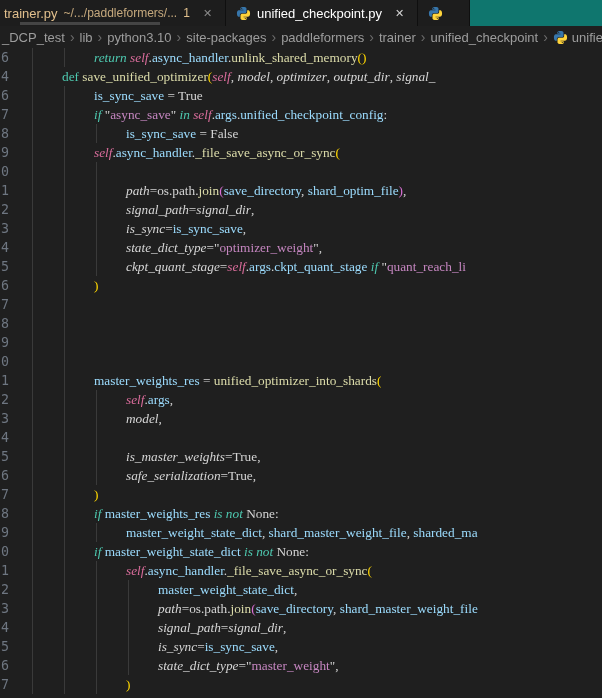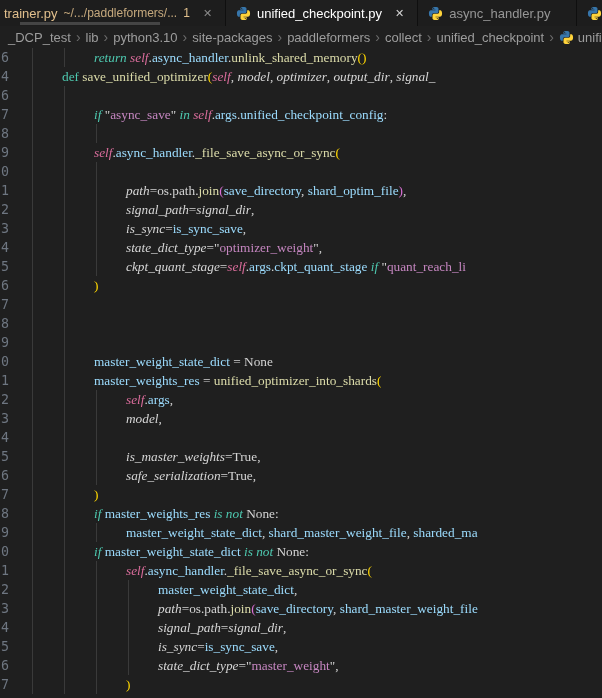--- a/index.html
+++ b/index.html
@@ -17,21 +17,21 @@
   .tab.no-close{padding-right:26px;}
   .tab .desc{font-size:12px;opacity:.85;white-space:nowrap;}
   .tab .lbl{white-space:nowrap;}
   .tab .close{font-size:11px;color:#8a8a8a;margin-left:4px;padding:1px 3px;border-radius:3px;}
   .tab.active .close{color:#d4d4d4;}
   .tab .badge{font-size:12px;}
   .tabscroll{position:absolute;top:22px;left:20px;width:140px;height:3px;background:#454545;z-index:3;}
   .pyicon{flex:none;display:inline-flex;}
   
   .breadcrumb{position:absolute;top:26px;left:0;right:0;height:22px;background:#1f1f1f;
-              display:flex;align-items:center;padding-left:8px;font-size:13px;color:#9d9d9d;
+              display:flex;align-items:center;padding-left:2px;font-size:13px;color:#9d9d9d;
               white-space:nowrap;overflow:hidden;}
   .bc-item{cursor:pointer;}
   .bc-sep{color:#6c6c6c;margin:0 5px;font-size:14px;line-height:1;}
   .bc-file{display:flex;align-items:center;gap:4px;}
   
   .editor{position:absolute;top:48px;left:0;right:0;bottom:0;overflow:hidden;
           font-family:"DejaVu Sans Mono",monospace;font-size:13.3px;}
   .cl{position:relative;height:19px;line-height:19px;white-space:pre;}
   .ln{position:absolute;left:1px;top:0;color:#6e7681;}
   .ig{position:absolute;top:0;bottom:0;width:1px;background:#3a3a3a;}
@@ -58,75 +58,66 @@
         <span class="lbl">unified_checkpoint.py</span>
         <span class="close">✕</span>
       </div>
       <div class="tab inactive no-close">
         <span class="pyicon">
           <svg width="15" height="15" viewBox="0 0 32 32">
             <path fill="#3776ab" d="M15.9 2c-7 0-6.6 3-6.6 3v3.2h6.7v1H6.5S2 8.7 2 15.8c0 7.1 3.9 6.9 3.9 6.9h2.3v-3.3s-.1-3.9 3.9-3.9h6.6s3.7.1 3.7-3.6V5.7S23 2 15.9 2zm-3.7 2.1a1.2 1.2 0 1 1 0 2.4 1.2 1.2 0 0 1 0-2.4z"></path>
             <path fill="#ffd43b" d="M16.1 30c7 0 6.6-3 6.6-3v-3.2H16v-1h9.5s4.5.5 4.5-6.6c0-7.1-3.9-6.9-3.9-6.9h-2.3v3.3s.1 3.9-3.9 3.9h-6.6s-3.7-.1-3.7 3.6v6.2S9 30 16.1 30zm3.7-2.1a1.2 1.2 0 1 1 0-2.4 1.2 1.2 0 0 1 0 2.4z"></path>
           </svg>
         </span>
-        <span class="lbl">async_handler.py</span>
-      </div>
-      <div class="tab inactive no-close">
-        <span class="pyicon">
-          <svg width="15" height="15" viewBox="0 0 32 32">
-            <path fill="#3776ab" d="M15.9 2c-7 0-6.6 3-6.6 3v3.2h6.7v1H6.5S2 8.7 2 15.8c0 7.1 3.9 6.9 3.9 6.9h2.3v-3.3s-.1-3.9 3.9-3.9h6.6s3.7.1 3.7-3.6V5.7S23 2 15.9 2zm-3.7 2.1a1.2 1.2 0 1 1 0 2.4 1.2 1.2 0 0 1 0-2.4z"></path>
-            <path fill="#ffd43b" d="M16.1 30c7 0 6.6-3 6.6-3v-3.2H16v-1h9.5s4.5.5 4.5-6.6c0-7.1-3.9-6.9-3.9-6.9h-2.3v3.3s.1 3.9-3.9 3.9h-6.6s-3.7-.1-3.7 3.6v6.2S9 30 16.1 30zm3.7-2.1a1.2 1.2 0 1 1 0-2.4 1.2 1.2 0 0 1 0 2.4z"></path>
-          </svg>
-        </span>
       </div>
     </div>
   <div class="tabscroll"></div>
   <div class="breadcrumb" id="breadcrumb">
       <span class="bc-item">_DCP_test</span>
       <span class="bc-sep">›</span>
       <span class="bc-item">lib</span>
       <span class="bc-sep">›</span>
       <span class="bc-item">python3.10</span>
       <span class="bc-sep">›</span>
       <span class="bc-item">site-packages</span>
       <span class="bc-sep">›</span>
       <span class="bc-item">paddleformers</span>
       <span class="bc-sep">›</span>
-      <span class="bc-item">collect</span>
+      <span class="bc-item">trainer</span>
       <span class="bc-sep">›</span>
       <span class="bc-item">unified_checkpoint</span>
       <span class="bc-sep">›</span>
       <span class="bc-file">
         <span class="pyicon">
           <svg width="15" height="15" viewBox="0 0 32 32">
             <path fill="#3776ab" d="M15.9 2c-7 0-6.6 3-6.6 3v3.2h6.7v1H6.5S2 8.7 2 15.8c0 7.1 3.9 6.9 3.9 6.9h2.3v-3.3s-.1-3.9 3.9-3.9h6.6s3.7.1 3.7-3.6V5.7S23 2 15.9 2zm-3.7 2.1a1.2 1.2 0 1 1 0 2.4 1.2 1.2 0 0 1 0-2.4z"></path>
             <path fill="#ffd43b" d="M16.1 30c7 0 6.6-3 6.6-3v-3.2H16v-1h9.5s4.5.5 4.5-6.6c0-7.1-3.9-6.9-3.9-6.9h-2.3v3.3s.1 3.9-3.9 3.9h-6.6s-3.7-.1-3.7 3.6v6.2S9 30 16.1 30zm3.7-2.1a1.2 1.2 0 1 1 0-2.4 1.2 1.2 0 0 1 0 2.4z"></path>
           </svg>
         </span>
         <span>unified_checkpoint.py</span>
       </span>
     </div>
   <div class="editor" id="editor">
       <div class="cl"><span class="ln" style="color: rgb(110, 118, 129);">6</span><span class="ig" style="left: 32px;"></span><span class="ig" style="left: 64px;"></span><span class="ct" style="left: 94px;"><span style="color: rgb(78, 201, 176); font-style: italic;">return </span><span style="color: rgb(219, 109, 156); font-style: italic;">self</span><span style="color: rgb(212, 212, 212);">.</span><span style="color: rgb(156, 220, 254);">async_handler</span><span style="color: rgb(212, 212, 212);">.</span><span style="color: rgb(220, 220, 170);">unlink_shared_memory</span><span style="color: rgb(255, 215, 0);">()</span></span></div>
       <div class="cl"><span class="ln" style="color: rgb(110, 118, 129);">4</span><span class="ig" style="left: 32px;"></span><span class="ct" style="left: 62px;"><span style="color: rgb(78, 201, 176);">def </span><span style="color: rgb(220, 220, 170);">save_unified_optimizer</span><span style="color: rgb(255, 215, 0);">(</span><span style="color: rgb(219, 109, 156); font-style: italic;">self</span><span style="color: rgb(212, 212, 212);">, </span><span style="color: rgb(214, 214, 214); font-style: italic;">model</span><span style="color: rgb(212, 212, 212);">, </span><span style="color: rgb(214, 214, 214); font-style: italic;">optimizer</span><span style="color: rgb(212, 212, 212);">, </span><span style="color: rgb(214, 214, 214); font-style: italic;">output_dir</span><span style="color: rgb(212, 212, 212);">, </span><span style="color: rgb(214, 214, 214); font-style: italic;">signal_</span></span></div>
-      <div class="cl"><span class="ln" style="color: rgb(110, 118, 129);">6</span><span class="ig" style="left: 32px;"></span><span class="ig" style="left: 64px;"></span></div>
+      <div class="cl"><span class="ln" style="color: rgb(110, 118, 129);">6</span><span class="ig" style="left: 32px;"></span><span class="ig" style="left: 64px;"></span><span class="ct" style="left: 94px;"><span style="color: rgb(156, 220, 254);">is_sync_save</span><span style="color: rgb(212, 212, 212);"> = True</span></span></div>
       <div class="cl"><span class="ln" style="color: rgb(110, 118, 129);">7</span><span class="ig" style="left: 32px;"></span><span class="ig" style="left: 64px;"></span><span class="ct" style="left: 94px;"><span style="color: rgb(78, 201, 176); font-style: italic;">if </span><span style="color: rgb(212, 212, 212);">"</span><span style="color: rgb(197, 134, 192);">async_save</span><span style="color: rgb(212, 212, 212);">" </span><span style="color: rgb(78, 201, 176); font-style: italic;">in </span><span style="color: rgb(219, 109, 156); font-style: italic;">self</span><span style="color: rgb(212, 212, 212);">.</span><span style="color: rgb(156, 220, 254);">args</span><span style="color: rgb(212, 212, 212);">.</span><span style="color: rgb(156, 220, 254);">unified_checkpoint_config</span><span style="color: rgb(212, 212, 212);">:</span></span></div>
-      <div class="cl"><span class="ln" style="color: rgb(110, 118, 129);">8</span><span class="ig" style="left: 32px;"></span><span class="ig" style="left: 64px;"></span><span class="ig" style="left: 96px;"></span></div>
+      <div class="cl"><span class="ln" style="color: rgb(110, 118, 129);">8</span><span class="ig" style="left: 32px;"></span><span class="ig" style="left: 64px;"></span><span class="ig" style="left: 96px;"></span><span class="ct" style="left: 126px;"><span style="color: rgb(156, 220, 254);">is_sync_save</span><span style="color: rgb(212, 212, 212);"> = False</span></span></div>
       <div class="cl"><span class="ln" style="color: rgb(110, 118, 129);">9</span><span class="ig" style="left: 32px;"></span><span class="ig" style="left: 64px;"></span><span class="ct" style="left: 94px;"><span style="color: rgb(219, 109, 156); font-style: italic;">self</span><span style="color: rgb(212, 212, 212);">.</span><span style="color: rgb(156, 220, 254);">async_handler</span><span style="color: rgb(212, 212, 212);">.</span><span style="color: rgb(220, 220, 170);">_file_save_async_or_sync</span><span style="color: rgb(255, 215, 0);">(</span></span></div>
       <div class="cl"><span class="ln" style="color: rgb(110, 118, 129);">0</span><span class="ig" style="left: 32px;"></span><span class="ig" style="left: 64px;"></span><span class="ig" style="left: 96px;"></span></div>
       <div class="cl"><span class="ln" style="color: rgb(110, 118, 129);">1</span><span class="ig" style="left: 32px;"></span><span class="ig" style="left: 64px;"></span><span class="ig" style="left: 96px;"></span><span class="ct" style="left: 126px;"><span style="color: rgb(214, 214, 214); font-style: italic;">path</span><span style="color: rgb(212, 212, 212);">=os.path.</span><span style="color: rgb(220, 220, 170);">join</span><span style="color: rgb(218, 112, 214);">(</span><span style="color: rgb(156, 220, 254);">save_directory</span><span style="color: rgb(212, 212, 212);">, </span><span style="color: rgb(156, 220, 254);">shard_optim_file</span><span style="color: rgb(218, 112, 214);">)</span><span style="color: rgb(212, 212, 212);">,</span></span></div>
       <div class="cl"><span class="ln" style="color: rgb(110, 118, 129);">2</span><span class="ig" style="left: 32px;"></span><span class="ig" style="left: 64px;"></span><span class="ig" style="left: 96px;"></span><span class="ct" style="left: 126px;"><span style="color: rgb(214, 214, 214); font-style: italic;">signal_path</span><span style="color: rgb(212, 212, 212);">=</span><span style="color: rgb(214, 214, 214); font-style: italic;">signal_dir</span><span style="color: rgb(212, 212, 212);">,</span></span></div>
       <div class="cl"><span class="ln" style="color: rgb(110, 118, 129);">3</span><span class="ig" style="left: 32px;"></span><span class="ig" style="left: 64px;"></span><span class="ig" style="left: 96px;"></span><span class="ct" style="left: 126px;"><span style="color: rgb(214, 214, 214); font-style: italic;">is_sync</span><span style="color: rgb(212, 212, 212);">=</span><span style="color: rgb(156, 220, 254);">is_sync_save</span><span style="color: rgb(212, 212, 212);">,</span></span></div>
       <div class="cl"><span class="ln" style="color: rgb(110, 118, 129);">4</span><span class="ig" style="left: 32px;"></span><span class="ig" style="left: 64px;"></span><span class="ig" style="left: 96px;"></span><span class="ct" style="left: 126px;"><span style="color: rgb(214, 214, 214); font-style: italic;">state_dict_type</span><span style="color: rgb(212, 212, 212);">="</span><span style="color: rgb(197, 134, 192);">optimizer_weight</span><span style="color: rgb(212, 212, 212);">",</span></span></div>
       <div class="cl"><span class="ln" style="color: rgb(110, 118, 129);">5</span><span class="ig" style="left: 32px;"></span><span class="ig" style="left: 64px;"></span><span class="ig" style="left: 96px;"></span><span class="ct" style="left: 126px;"><span style="color: rgb(214, 214, 214); font-style: italic;">ckpt_quant_stage</span><span style="color: rgb(212, 212, 212);">=</span><span style="color: rgb(219, 109, 156); font-style: italic;">self</span><span style="color: rgb(212, 212, 212);">.</span><span style="color: rgb(156, 220, 254);">args</span><span style="color: rgb(212, 212, 212);">.</span><span style="color: rgb(156, 220, 254);">ckpt_quant_stage</span><span style="color: rgb(212, 212, 212);"> </span><span style="color: rgb(78, 201, 176); font-style: italic;">if </span><span style="color: rgb(212, 212, 212);">"</span><span style="color: rgb(197, 134, 192);">quant_reach_li</span></span></div>
       <div class="cl"><span class="ln" style="color: rgb(110, 118, 129);">6</span><span class="ig" style="left: 32px;"></span><span class="ig" style="left: 64px;"></span><span class="ct" style="left: 94px;"><span style="color: rgb(255, 215, 0);">)</span></span></div>
       <div class="cl"><span class="ln" style="color: rgb(110, 118, 129);">7</span><span class="ig" style="left: 32px;"></span><span class="ig" style="left: 64px;"></span></div>
       <div class="cl"><span class="ln" style="color: rgb(110, 118, 129);">8</span><span class="ig" style="left: 32px;"></span><span class="ig" style="left: 64px;"></span></div>
       <div class="cl"><span class="ln" style="color: rgb(110, 118, 129);">9</span><span class="ig" style="left: 32px;"></span><span class="ig" style="left: 64px;"></span><span class="ct" style="left: 94px;"></span></div>
-      <div class="cl"><span class="ln" style="color: rgb(110, 118, 129);">0</span><span class="ig" style="left: 32px;"></span><span class="ig" style="left: 64px;"></span><span class="ct" style="left: 94px;"><span style="color: rgb(156, 220, 254);">master_weight_state_dict</span><span style="color: rgb(212, 212, 212);"> = None</span></span></div>
+      <div class="cl"><span class="ln" style="color: rgb(110, 118, 129);">0</span><span class="ig" style="left: 32px;"></span><span class="ig" style="left: 64px;"></span></div>
       <div class="cl"><span class="ln" style="color: rgb(110, 118, 129);">1</span><span class="ig" style="left: 32px;"></span><span class="ig" style="left: 64px;"></span><span class="ct" style="left: 94px;"><span style="color: rgb(156, 220, 254);">master_weights_res</span><span style="color: rgb(212, 212, 212);"> = </span><span style="color: rgb(220, 220, 170);">unified_optimizer_into_shards</span><span style="color: rgb(255, 215, 0);">(</span></span></div>
       <div class="cl"><span class="ln" style="color: rgb(110, 118, 129);">2</span><span class="ig" style="left: 32px;"></span><span class="ig" style="left: 64px;"></span><span class="ig" style="left: 96px;"></span><span class="ct" style="left: 126px;"><span style="color: rgb(219, 109, 156); font-style: italic;">self</span><span style="color: rgb(212, 212, 212);">.</span><span style="color: rgb(156, 220, 254);">args</span><span style="color: rgb(212, 212, 212);">,</span></span></div>
       <div class="cl"><span class="ln" style="color: rgb(110, 118, 129);">3</span><span class="ig" style="left: 32px;"></span><span class="ig" style="left: 64px;"></span><span class="ig" style="left: 96px;"></span><span class="ct" style="left: 126px;"><span style="color: rgb(214, 214, 214); font-style: italic;">model</span><span style="color: rgb(212, 212, 212);">,</span></span></div>
       <div class="cl"><span class="ln" style="color: rgb(110, 118, 129);">4</span><span class="ig" style="left: 32px;"></span><span class="ig" style="left: 64px;"></span><span class="ig" style="left: 96px;"></span></div>
       <div class="cl"><span class="ln" style="color: rgb(110, 118, 129);">5</span><span class="ig" style="left: 32px;"></span><span class="ig" style="left: 64px;"></span><span class="ig" style="left: 96px;"></span><span class="ct" style="left: 126px;"><span style="color: rgb(214, 214, 214); font-style: italic;">is_master_weights</span><span style="color: rgb(212, 212, 212);">=True,</span></span></div>
       <div class="cl"><span class="ln" style="color: rgb(110, 118, 129);">6</span><span class="ig" style="left: 32px;"></span><span class="ig" style="left: 64px;"></span><span class="ig" style="left: 96px;"></span><span class="ct" style="left: 126px;"><span style="color: rgb(214, 214, 214); font-style: italic;">safe_serialization</span><span style="color: rgb(212, 212, 212);">=True,</span></span></div>
       <div class="cl"><span class="ln" style="color: rgb(110, 118, 129);">7</span><span class="ig" style="left: 32px;"></span><span class="ig" style="left: 64px;"></span><span class="ct" style="left: 94px;"><span style="color: rgb(255, 215, 0);">)</span></span></div>
       <div class="cl"><span class="ln" style="color: rgb(110, 118, 129);">8</span><span class="ig" style="left: 32px;"></span><span class="ig" style="left: 64px;"></span><span class="ct" style="left: 94px;"><span style="color: rgb(78, 201, 176); font-style: italic;">if </span><span style="color: rgb(156, 220, 254);">master_weights_res</span><span style="color: rgb(212, 212, 212);"> </span><span style="color: rgb(78, 201, 176); font-style: italic;">is </span><span style="color: rgb(78, 201, 176); font-style: italic;">not </span><span style="color: rgb(212, 212, 212);">None:</span></span></div>
       <div class="cl"><span class="ln" style="color: rgb(110, 118, 129);">9</span><span class="ig" style="left: 32px;"></span><span class="ig" style="left: 64px;"></span><span class="ig" style="left: 96px;"></span><span class="ct" style="left: 126px;"><span style="color: rgb(156, 220, 254);">master_weight_state_dict</span><span style="color: rgb(212, 212, 212);">, </span><span style="color: rgb(156, 220, 254);">shard_master_weight_file</span><span style="color: rgb(212, 212, 212);">, </span><span style="color: rgb(156, 220, 254);">sharded_ma</span></span></div>
       <div class="cl"><span class="ln" style="color: rgb(110, 118, 129);">0</span><span class="ig" style="left: 32px;"></span><span class="ig" style="left: 64px;"></span><span class="ct" style="left: 94px;"><span style="color: rgb(78, 201, 176); font-style: italic;">if </span><span style="color: rgb(156, 220, 254);">master_weight_state_dict</span><span style="color: rgb(212, 212, 212);"> </span><span style="color: rgb(78, 201, 176); font-style: italic;">is </span><span style="color: rgb(78, 201, 176); font-style: italic;">not </span><span style="color: rgb(212, 212, 212);">None:</span></span></div>

